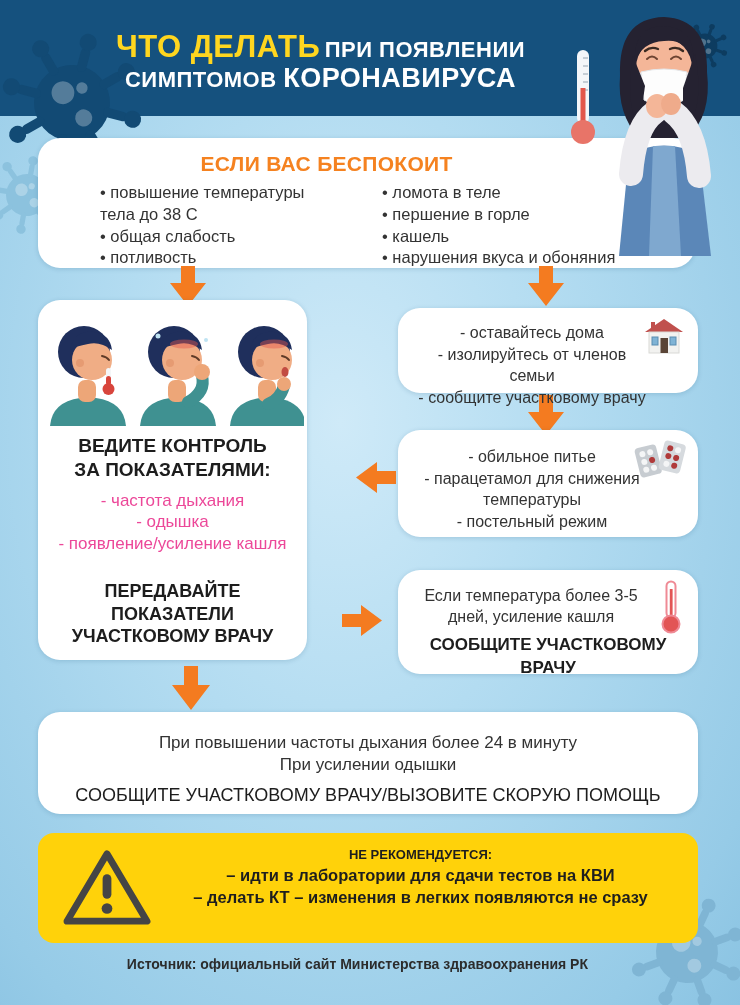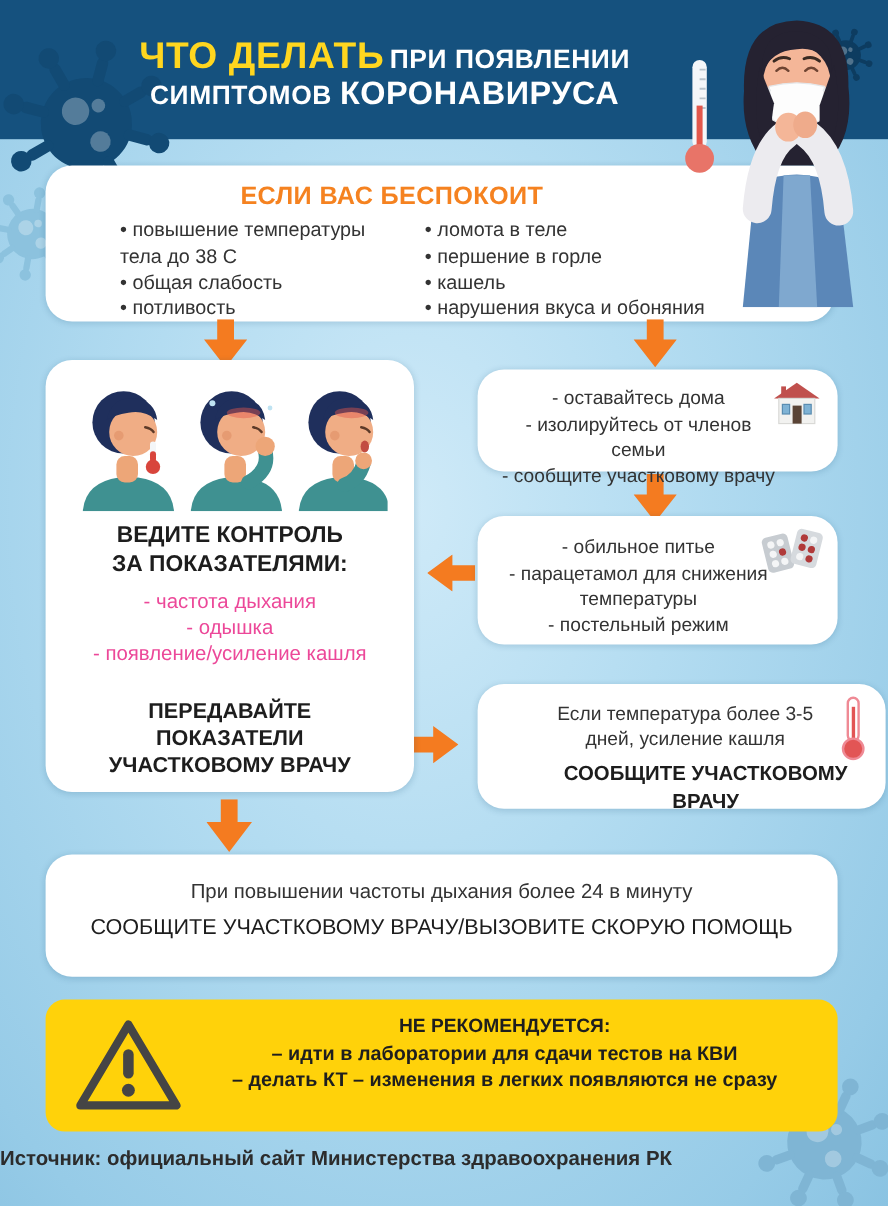--- a/index.html
+++ b/index.html
@@ -7,47 +7,47 @@
     background:radial-gradient(ellipse at 46% 42%, #cfeaf8 0%, #b3dcf1 40%, #96cbe7 85%, #8ac3e2 100%);}
   .hdr{position:absolute;left:0;top:0;width:740px;height:116px;background:#15517e;}
   .title-wrap{position:absolute;left:58px;top:30px;width:525px;text-align:center;line-height:1.1;}
   .t-hl{color:#ffd61f;font-size:31px;font-weight:900;letter-spacing:.5px;}
   .t-w1{color:#ffffff;font-size:22px;font-weight:800;letter-spacing:.5px;text-align:center;}
   .t-w2{color:#ffffff;font-size:22px;font-weight:800;letter-spacing:.5px;}
   .t-em{color:#ffffff;font-size:27px;font-weight:900;letter-spacing:.5px;}
   .card{position:absolute;background:#ffffff;border-radius:22px;box-shadow:0 1px 5px rgba(15,70,110,.18);}
   .sym-card{left:38px;top:138px;width:657px;height:130px;}
   .sym-head{margin:14px 100px 6px 20px;text-align:center;color:#f58220;font-size:21px;font-weight:800;letter-spacing:.3px;}
-  .sym-cols{display:flex;padding-left:62px;gap:12px;}
+  .sym-cols{display:flex;padding-left:62px;gap:40px;}
   .sym-col{color:#333;font-size:16.5px;line-height:1.32;}
   .sym-col div{white-space:normal;}
   .sym-col.c1{width:242px;}
-  .mon-card{left:38px;top:300px;width:307px;height:360px;text-align:center;}
+  .mon-card{left:38px;top:300px;width:269px;height:360px;text-align:center;}
   .mon-heads{margin-top:14px;}
   .mon-title{margin-top:4px;color:#1d1d1d;font-size:19px;font-weight:800;line-height:1.25;}
   .mon-items{margin-top:8px;color:#ec4899;font-size:17px;line-height:1.27;}
   .mon-bold{margin-top:26px;padding:0 22px;color:#1d1d1d;font-size:18px;font-weight:800;line-height:1.25;}
   .rcard{left:398px;width:300px;text-align:center;color:#333;font-size:16px;line-height:1.35;}
   .rc1{top:308px;height:85px;}
   .rc2{top:430px;height:107px;}
-  .rc3{top:570px;height:104px;padding-left:40px;}
+  .rc3{top:570px;height:104px;}
   .rc-items{padding:14px 48px 0 16px;}
   .rc2 .rc-items{padding-top:16px;}
   .rc3-text{padding:16px 52px 0 18px;color:#333;font-size:16px;line-height:1.3;}
   .rc3-bold{margin-top:6px;padding:0 8px;color:#1d1d1d;font-size:17px;font-weight:800;}
   .em-card{left:38px;top:712px;width:660px;height:102px;text-align:center;}
   .em-n{margin-top:0;color:#333;font-size:17px;line-height:1.32;}
   .em-wrap{padding-top:20px;}
   .em-b{margin-top:8px;color:#1d1d1d;font-size:18px;font-weight:400;}
   .warn{position:absolute;left:38px;top:833px;width:660px;height:110px;background:#ffd20a;border-radius:16px;}
   .warn-icon{position:absolute;left:24px;top:14px;}
   .warn-text{position:absolute;left:125px;top:14px;width:515px;text-align:center;color:#1e1e1e;}
-  .warn-h{font-size:16px;font-weight:800;}
+  .warn-h{font-size:13px;font-weight:800;}
   .warn-i{font-size:16.5px;font-weight:700;line-height:1.33;margin-top:3px;}
-  .footer{position:absolute;left:0;top:956px;width:588px;text-align:left;color:#2c2c2c;font-size:17px;font-weight:600;}
+  .footer{position:absolute;left:0;top:956px;width:588px;text-align:right;color:#2c2c2c;font-size:14px;font-weight:600;}
   .arrow{position:absolute;}
   .icon-abs{position:absolute;}
   .woman{position:absolute;left:565px;top:4px;width:175px;height:252px;}
   .vw{position:absolute;pointer-events:none;}
 </style>
 </head>
 <body>
 
 <svg width="0" height="0" style="position:absolute">
   <defs>
@@ -284,20 +284,21 @@
       <rect x="9.8" y="9" width="2.8" height="26" fill="#e25555"></rect>
       <circle cx="11" cy="44" r="8.5" fill="#e25555" stroke="#ef8a95" stroke-width="2"></circle>
     </svg>
     <div class="rc3-text">Если температура более 3-5 дней, усиление кашля</div>
     <div class="rc3-bold">СООБЩИТЕ УЧАСТКОВОМУ ВРАЧУ</div>
   </div>
 
   <div class="card em-card">
     <div class="em-wrap">
       <div class="em-n">При повышении частоты дыхания более 24 в минуту</div>
+      <div class="em-n">При усилении одышки</div>
       <div class="em-b">СООБЩИТЕ УЧАСТКОВОМУ ВРАЧУ/ВЫЗОВИТЕ СКОРУЮ ПОМОЩЬ</div>
     </div>
   </div>
 
   <div class="warn">
     <svg class="warn-icon" width="90" height="82" viewBox="0 0 92 84">
       <path d="M46,7 L87,76 L5,76 Z" fill="#ffd20a" stroke="#454545" stroke-width="7" stroke-linejoin="round"></path>
       <rect x="41.5" y="28" width="9" height="25" rx="4.5" fill="#454545"></rect>
       <circle cx="46" cy="63" r="5.5" fill="#454545"></circle>
     </svg>

